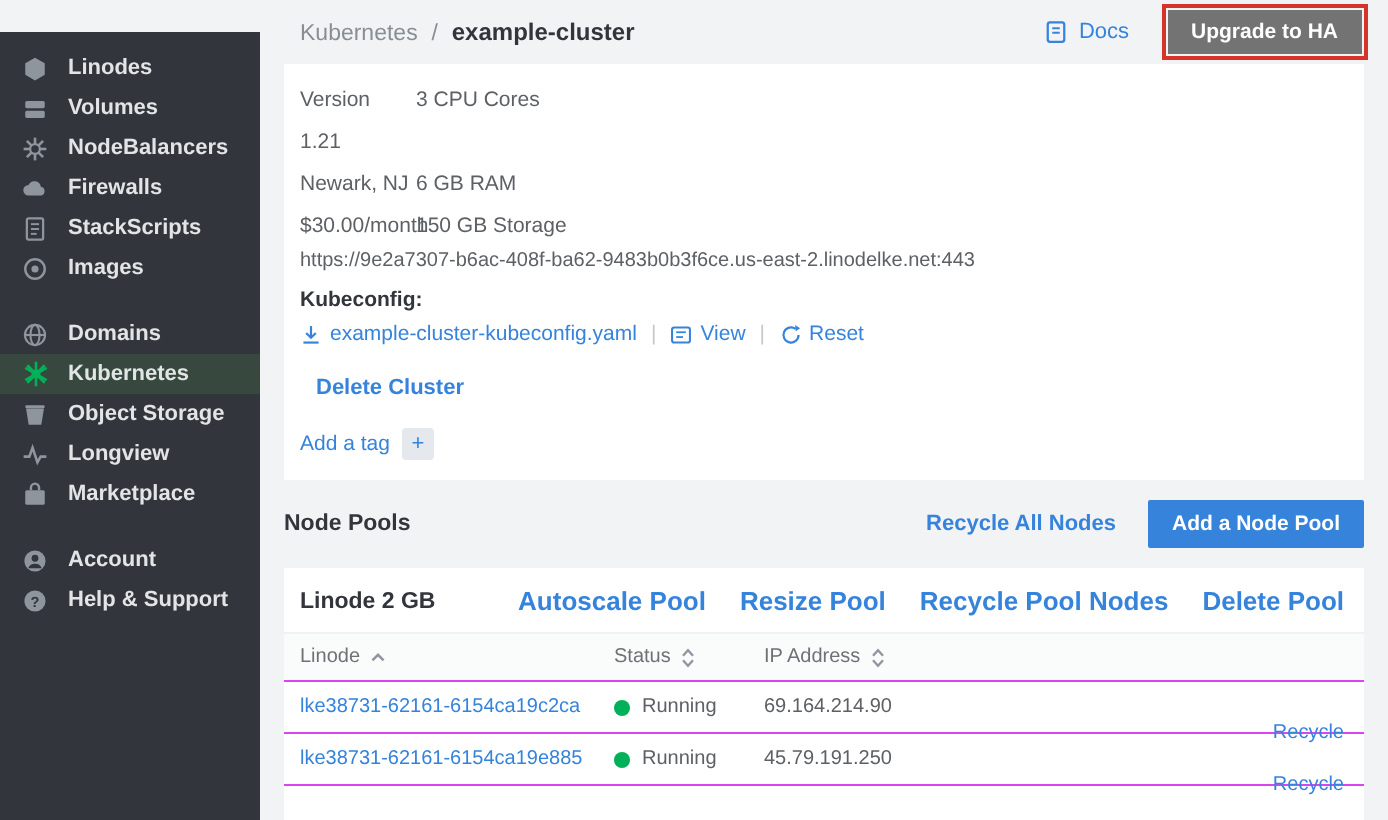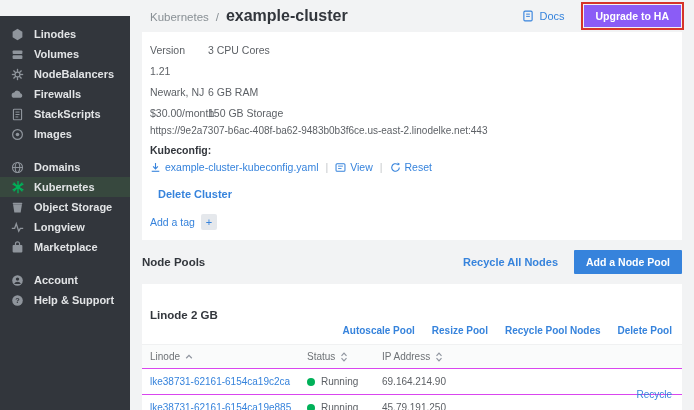--- a/index.html
+++ b/index.html
@@ -22,27 +22,27 @@
   .nav-item svg{ display:block; }
   .nav-item.active{ background:#37483e; }
   .nav-gap{ height:13px; }
   
   .main{ position:absolute; left:130px; top:0; right:0; bottom:0; background:#f2f3f4; }
   .topbar{
     height:32px; display:flex; align-items:center; padding:0 10px 0 20px;
   }
   .crumb-section{ color:#888f94; font-size:11.5px; }
   .crumb-sep{ color:#888f94; font-size:11.5px; margin:0 4px; }
-  .crumb-current{ color:#32363c; font-size:16px; font-weight:bold; }
+  .crumb-current{ color:#32363c; font-size:12px; font-weight:bold; }
   .topbar-right{ margin-left:auto; display:flex; align-items:center; }
   .docs-link{ display:flex; align-items:center; color:#3683dc; font-size:11px; cursor:pointer; margin-right:16px; }
   .docs-link .ic{ margin-right:5px; display:flex; }
   .upgrade-annotation{ border:2px solid #d6342a; padding:1px; }
   .upgrade-btn{
-    background:#8b5cf6; color:#fff; border:none; font-family:inherit;
+    background:#737373; color:#fff; border:none; font-family:inherit;
     font-size:10.5px; font-weight:bold; padding:5px 12px; cursor:pointer;
   }
   .card{ background:#fff; margin:0 12px; }
   
   .card.summary{ padding:8px 8px 10px 8px; }
   .spec-row{ display:flex; line-height:21px; }
   .spec-row .c1{ width:58px; color:#5d6166; }
   .spec-row .c2{ color:#5d6166; }
   .blk-label{ font-weight:bold; color:#32363c; margin-top:5px; line-height:14px; }
   .endpoint-url{ color:#5d6166; line-height:14px; font-size:10px; }
@@ -64,21 +64,21 @@
   .pools-header .right{ margin-left:auto; display:flex; align-items:center; }
   .recycle-all{ color:#3683dc; font-size:11px; font-weight:bold; margin-right:16px; cursor:pointer; }
   .add-pool-btn{
     background:#3683dc; color:#fff; border:none; font-family:inherit;
     font-size:10.5px; font-weight:bold; padding:6px 12px; cursor:pointer; border-radius:1px;
   }
   
   .pool-head{ display:flex; align-items:center; padding:9px 10px 8px 8px;justify-content:flex-end; }
   .pool-name{ font-size:11.5px; font-weight:bold; color:#32363c; }
   .pool-actions{ margin-left:auto; display:flex; }
-  .pool-actions .pa{ color:#3683dc; font-size:10px; font-weight:bold; margin-left:17px; cursor:pointer;margin-top:32px; }
+  .pool-actions .pa{ color:#3683dc; font-size:13px; font-weight:bold; margin-left:17px; cursor:pointer; }
   .ntable{ width:100%; }
   .trow{ display:flex; align-items:center; height:26px; border-bottom:1px solid #d946ef; }
   .trow.thead{ background:#fafbfb; border-top:1px solid #f0f1f2; color:#6e7276; height:25px; }
   .col-linode{ width:165px; padding-left:8px; display:flex; align-items:center; }
   .col-status{ width:75px; display:flex; align-items:center; }
   .col-ip{ flex:1; display:flex; align-items:center; }
   .col-action{ width:90px; text-align:right; padding-right:10px;margin-top:24px; }
   .th-label{ color:#6e7276; font-size:10px; cursor:pointer; display:flex; align-items:center; }
   .sort-ic{ margin-left:5px; display:flex; flex-direction:column; line-height:0; }
   .cell-link{ color:#3683dc; cursor:pointer; font-size:10px; }

